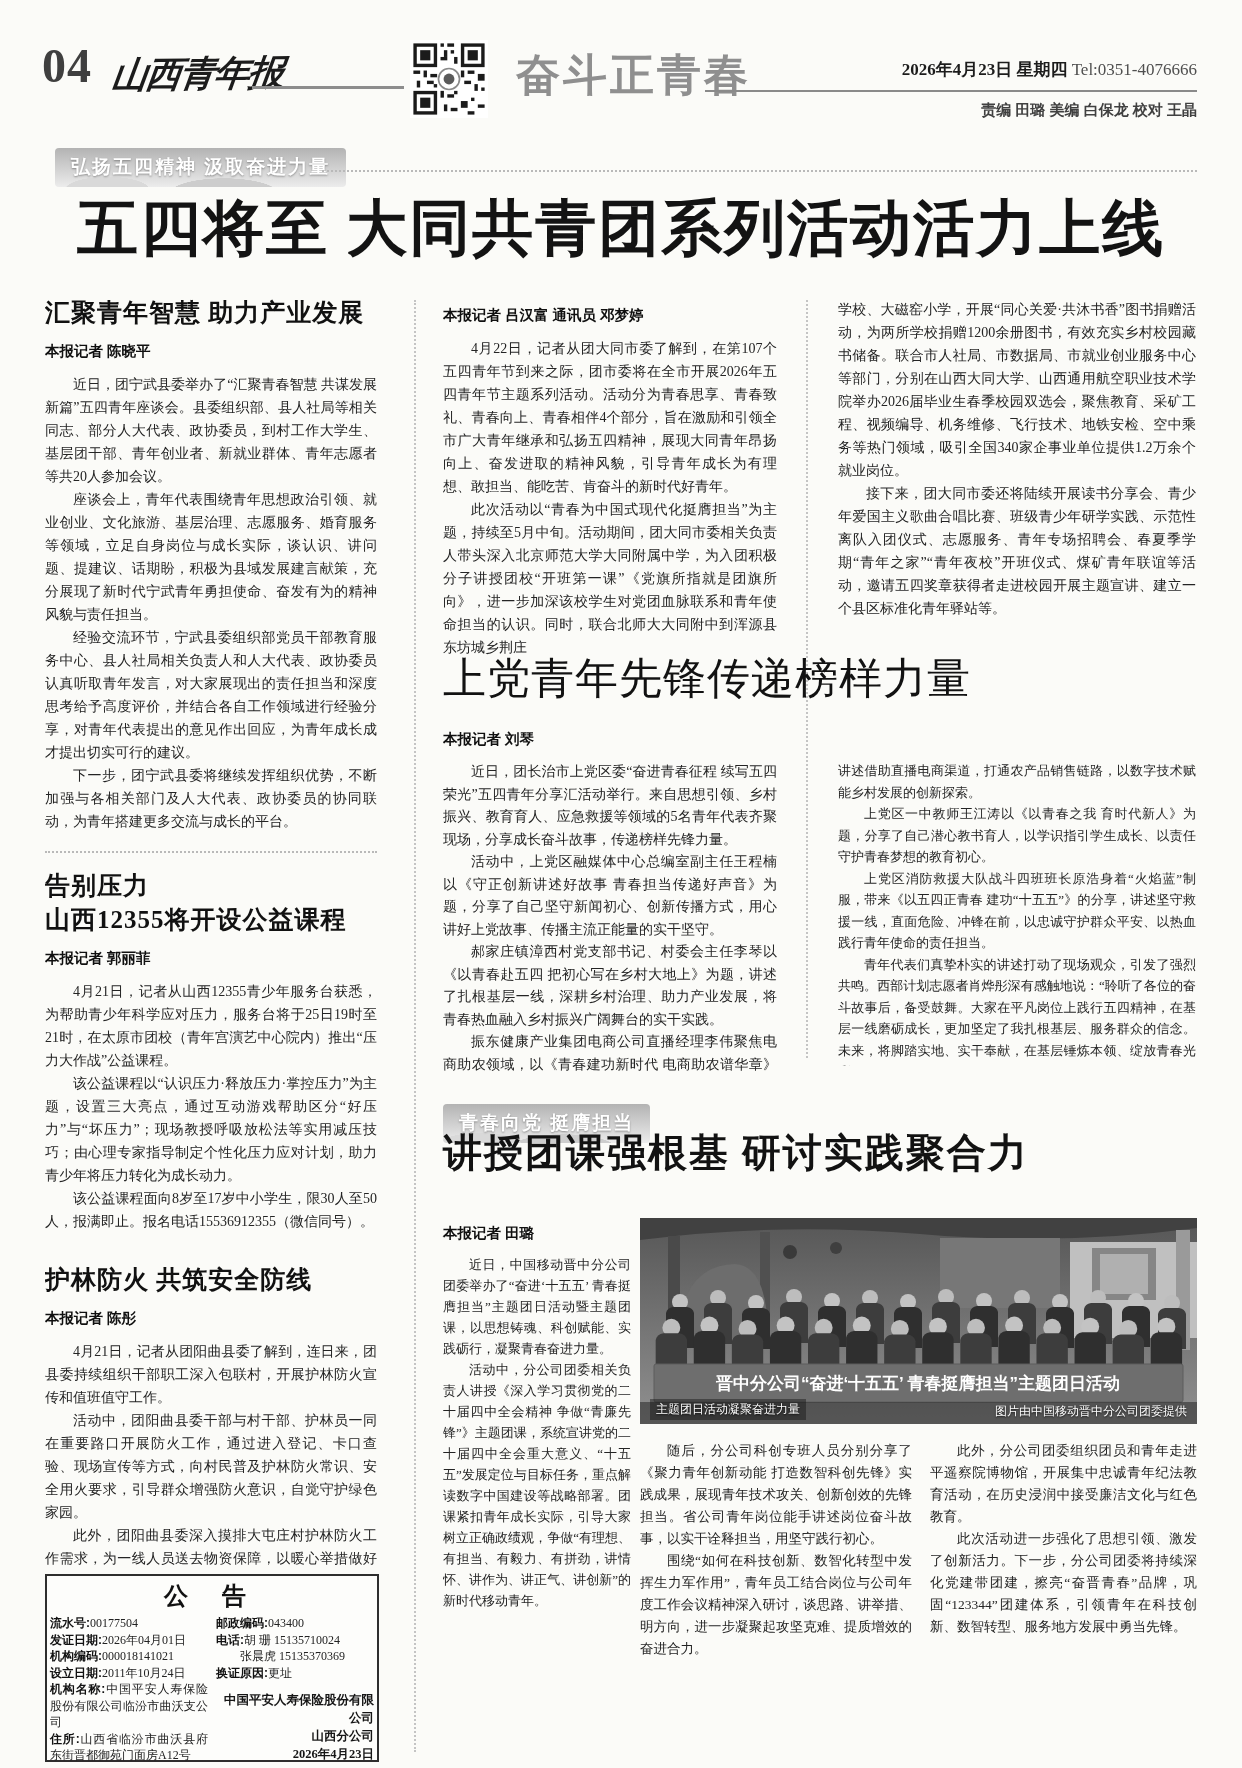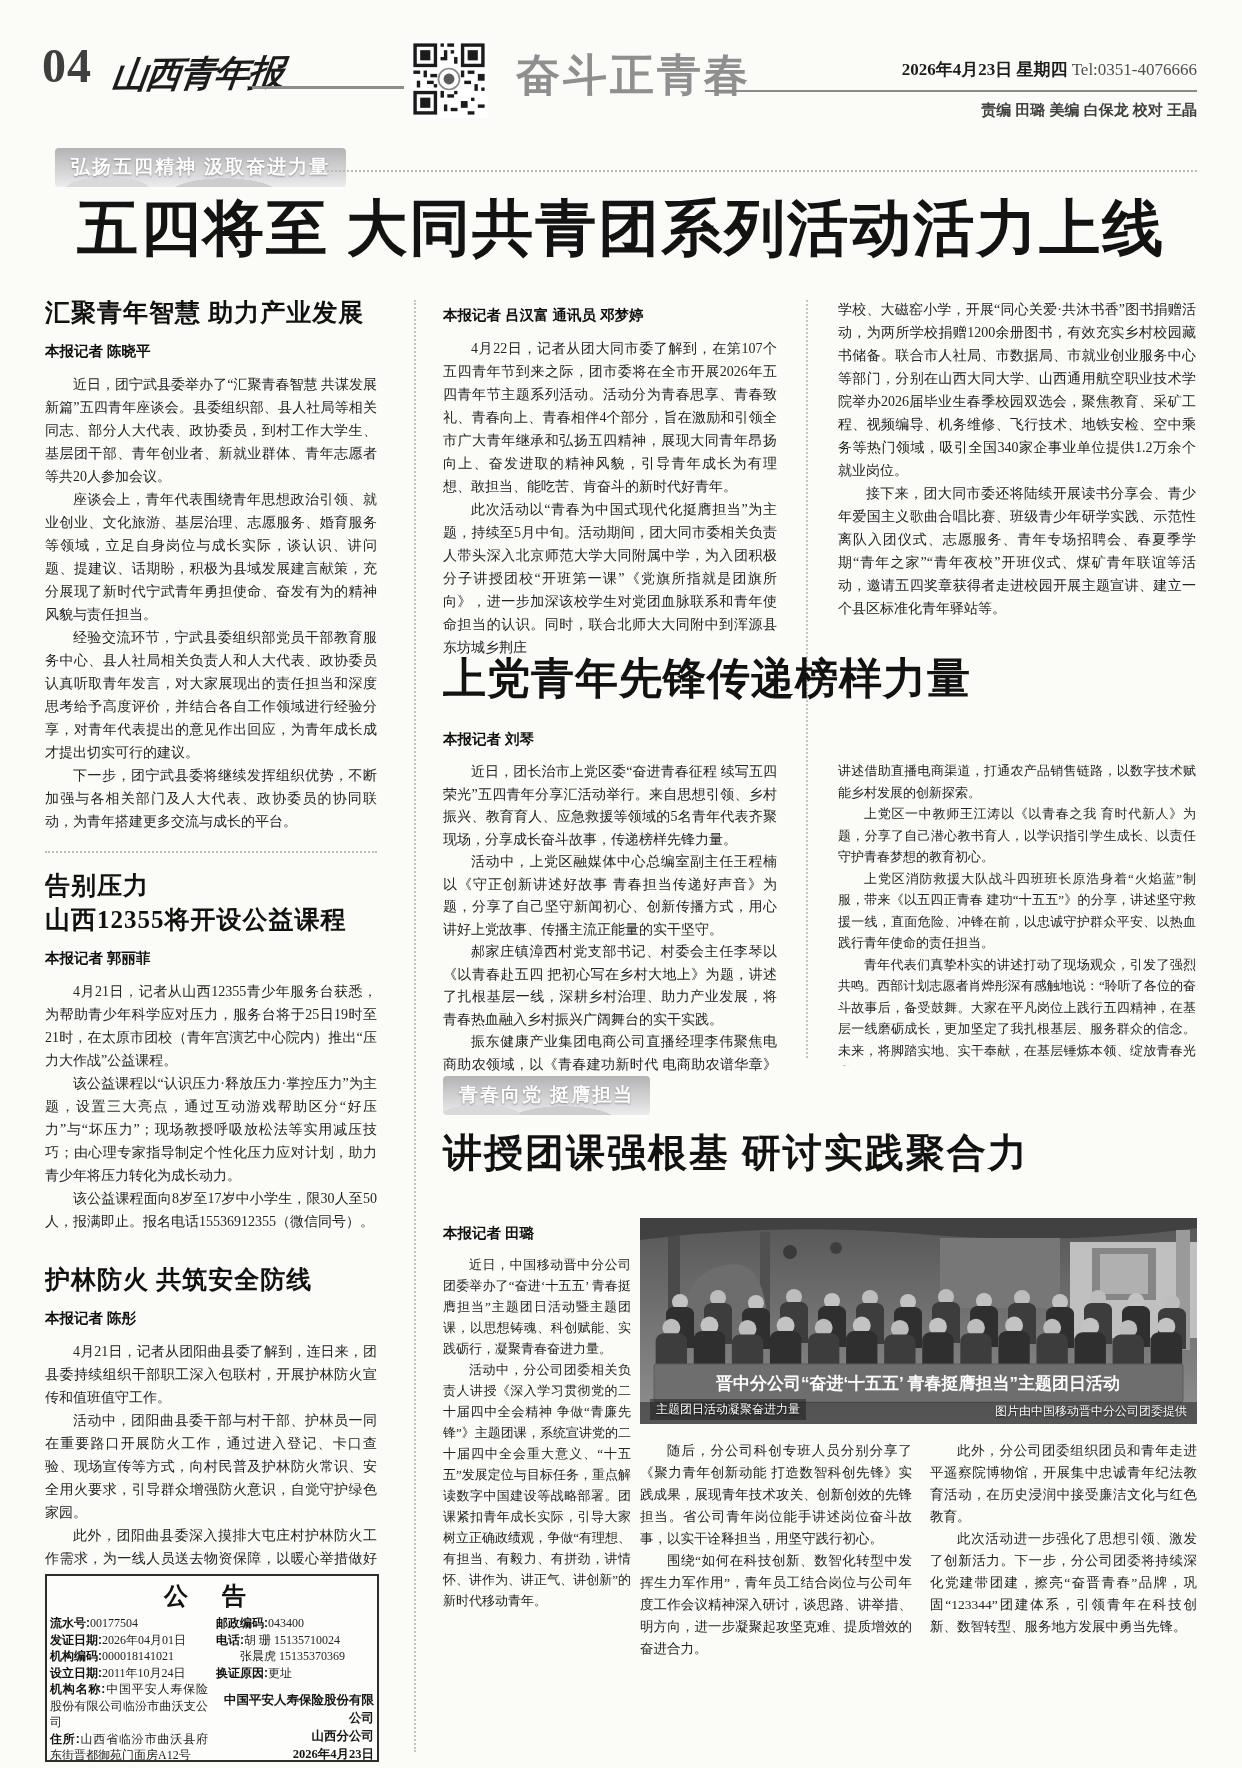--- a/index.html
+++ b/index.html
@@ -47,28 +47,28 @@
   .para{margin:0;font-size:14px;line-height:23px;text-align:justify;text-indent:2em;color:#242424;}
   .cont .para:first-child{text-indent:0;}
   .byline{font-family:"Liberation Sans","DejaVu Sans",sans-serif;font-weight:700;font-size:14.5px;
           color:#101010;margin:8px 0 12px;}
   .art-head{font-size:25px;font-weight:800;color:#111;letter-spacing:1px;margin:4px 0 12px;line-height:34px;}
   .two-line{white-space:pre-line;}
   .dotline-h{border-top:2px dotted #b9b9b9;height:0;margin:18px 0 16px;}
   .gap-top{margin-top:30px;}
 
   
-  .sd-head{left:443px;top:650px;font-size:43px;font-weight:700;color:#121212;letter-spacing:1px;text-align:center;}
+  .sd-head{left:443px;top:650px;font-size:43px;font-weight:400;color:#121212;letter-spacing:1px;text-align:center;}
   .sd-col2{left:443px;top:722px;width:334px;height:352px;}
   .sd-col2 .para{line-height:22.5px;}
   .sd-col3{left:838px;top:760px;width:358px;height:306px;}
   .sd-col3 .para{font-size:13px;line-height:21.5px;}
 
   
-  .badge2{left:443px;top:1076px;}
+  .badge2{left:443px;top:1104px;}
   .bt-head{left:443px;top:1126px;font-size:39px;font-weight:900;color:#121212;letter-spacing:2px;}
   .bt-byline{left:443px;top:1216px;}
   .bt-leftcol{left:443px;top:1254px;width:188px;height:504px;}
   .bt-leftcol .para{font-size:13px;line-height:21px;}
   .bt-colA{left:640px;top:1440px;width:272px;height:318px;}
   .bt-colB{left:930px;top:1440px;width:267px;height:318px;}
   .bt-colA .para,.bt-colB .para{font-size:13.5px;line-height:22px;}
 
   
   .photo{left:640px;top:1218px;width:557px;height:206px;background:#3b82f6;overflow:hidden;}

